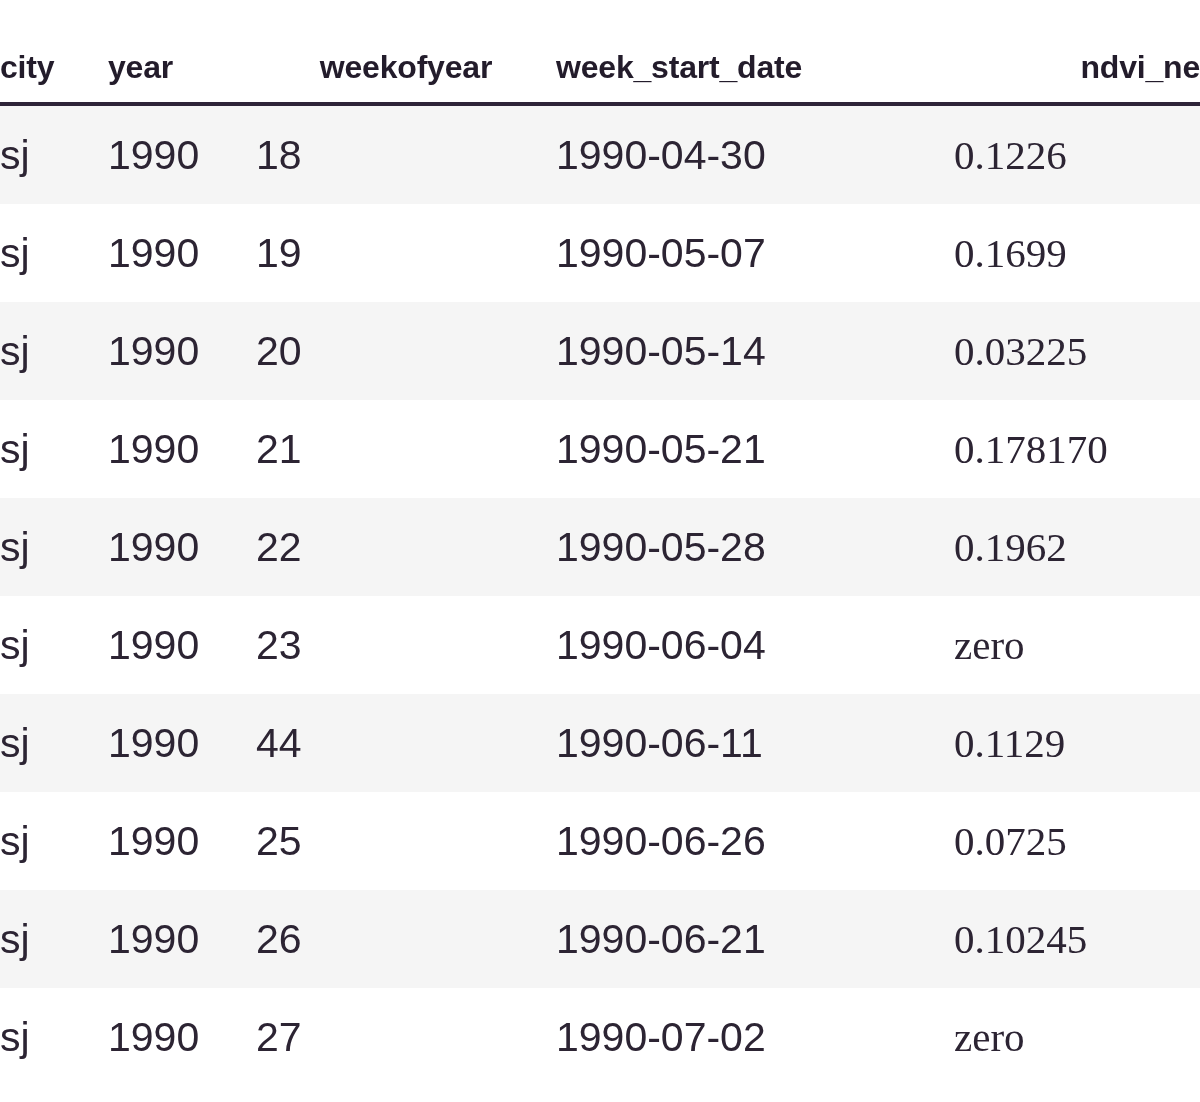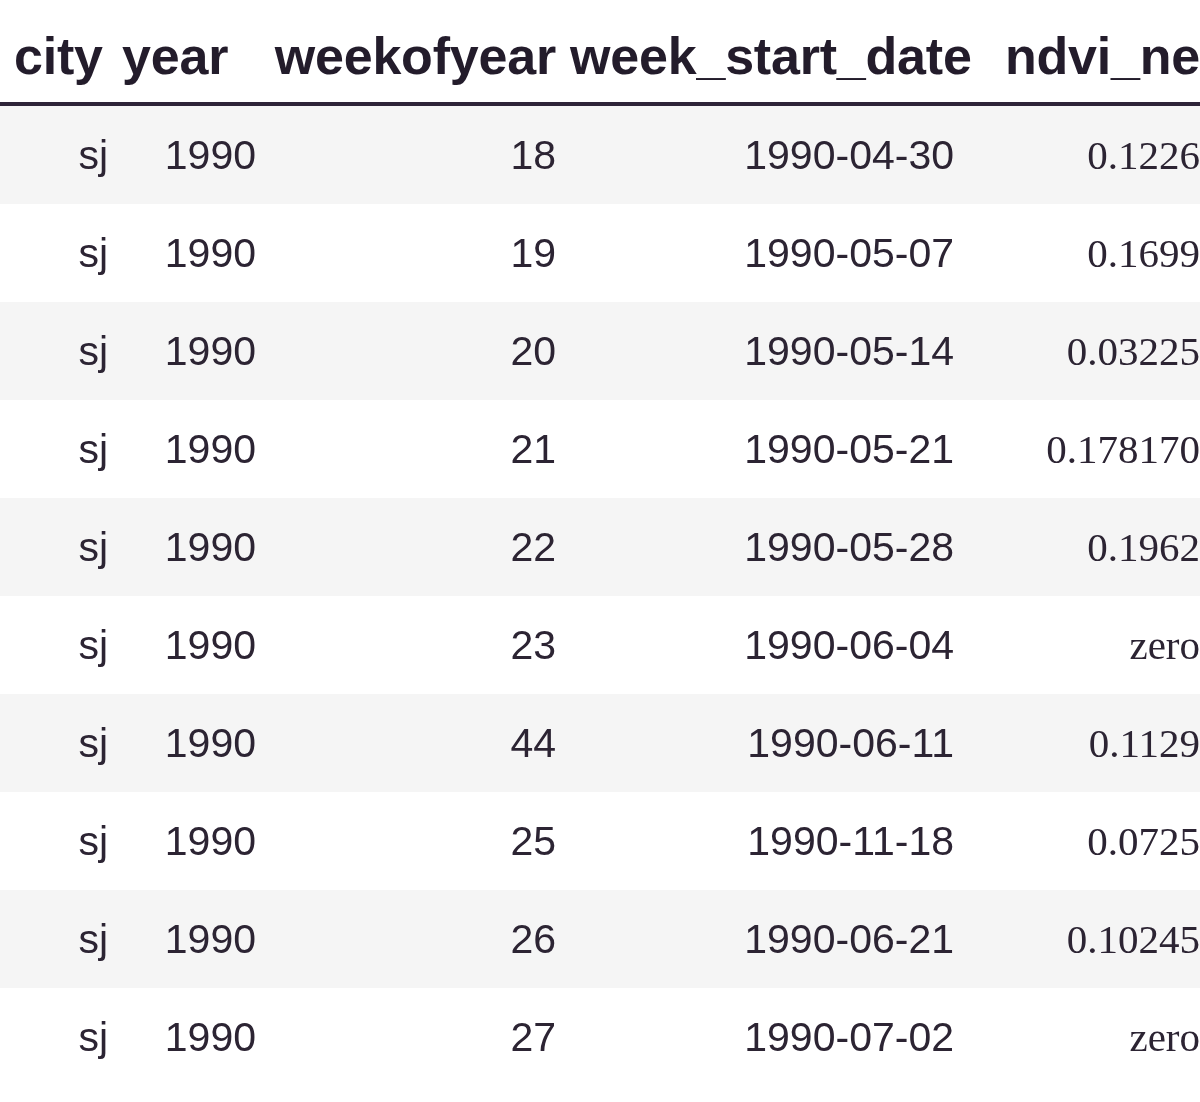--- a/index.html
+++ b/index.html
@@ -35,44 +35,43 @@
   
   col.c-city        { width: 108px; }
   col.c-year        { width: 148px; }
   col.c-week        { width: 300px; }
   col.c-date        { width: 398px; }
   col.c-ndvi        { width: 246px; }
 
   
   table.df thead th {
     font-weight: bold;
-    font-size: 52px;
+    font-size: 32px;
     color: #231c2b;
-    padding: 0 0 16px 14px;
+    padding: 0 0 16px 0;
     height: 86px;
     vertical-align: bottom;
     background: #ffffff;
     white-space: nowrap;
     letter-spacing: -0.2px;
   }
   table.df thead tr {
     border-bottom: 4px solid #2e2438;
   }
 
   th.h-city  { text-align: left;  padding-left: 14px; }
   th.h-year  { text-align: left;  padding-left: 4px; margin-top: 12px;  }
-  th.h-week  { text-align: right;  padding-left: 6px; margin-top: 32px;  }
+  th.h-week  { text-align: center;  padding-left: 6px; margin-top: 32px;  }
   th.h-date  { text-align: left;  padding-left: 26px; margin-top: 8px; }
   th.h-ndvi  { text-align: right; padding-right: 8px; }
 
   
   table.df tbody td {
     height: 98px;
     padding: 0 0 0 0;
-    text-align: right;
     font-size: 41px;
     font-weight: normal;
     color: #2c2433;
     white-space: nowrap;
     vertical-align: middle;
     border: none;
   }
 
   table.df tbody tr.odd  td { background: #f5f5f5; }
   table.df tbody tr.even td { background: #ffffff; }
@@ -151,21 +150,21 @@
           <td class="d-city">sj</td>
           <td class="d-year">1990</td>
           <td class="d-week">44</td>
           <td class="d-date">1990-06-11</td>
           <td class="d-ndvi">0.1129</td>
         </tr>
         <tr class="even">
           <td class="d-city">sj</td>
           <td class="d-year">1990</td>
           <td class="d-week">25</td>
-          <td class="d-date">1990-11-18</td>
+          <td class="d-date">1990-06-26</td>
           <td class="d-ndvi">0.0725</td>
         </tr>
         <tr class="odd">
           <td class="d-city">sj</td>
           <td class="d-year">1990</td>
           <td class="d-week">26</td>
           <td class="d-date">1990-06-21</td>
           <td class="d-ndvi">0.10245</td>
         </tr>
         <tr class="even">

